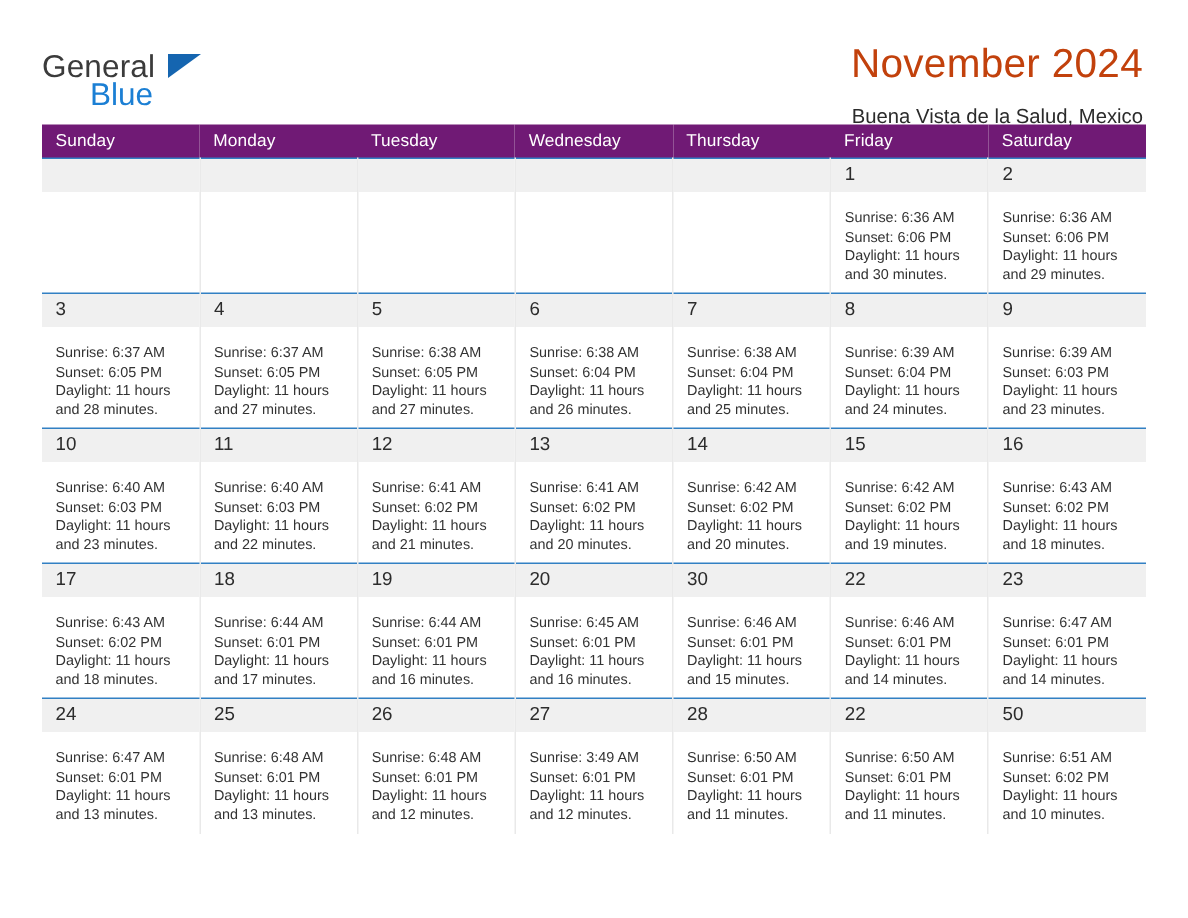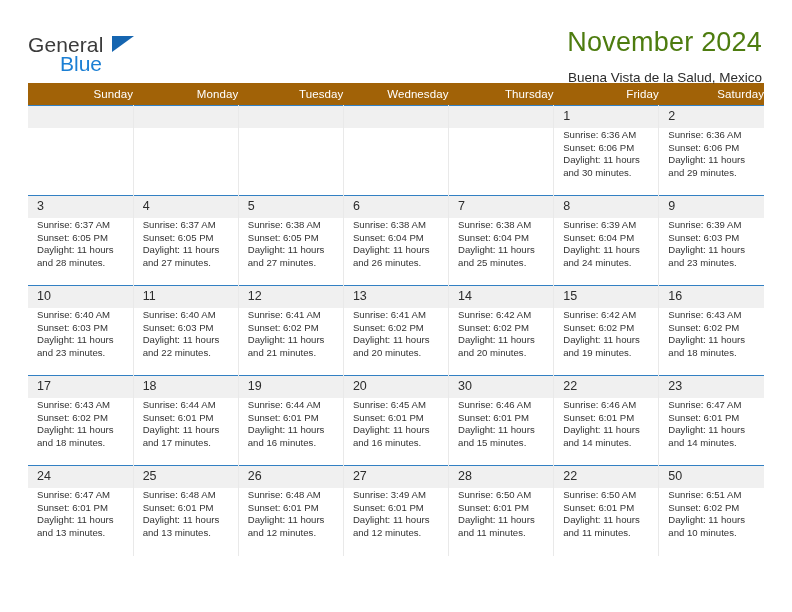--- a/index.html
+++ b/index.html
@@ -50,44 +50,44 @@
     left: 84px;
     top: 10px;
     width: 0; height: 0;
     border-left: 22px solid #1565b0;
     border-bottom: 16px solid transparent;
   }
   .titles { text-align: right; padding-right: 2px; }
   .cal-title {
     font-size: 27px;
     font-weight: 400;
-    color: #4d7c0f;
+    color: #c2410c;
     line-height: 32px;
     letter-spacing: .2px;
   }
   .cal-subtitle {
     font-size: 13.5px;
     color: #2b2b2b;
     line-height: 18px;
     margin-top: 11px;
   }
 
   
   .calendar {
     width: 736px;
     border-collapse: collapse;
     table-layout: fixed;
     margin-top: 5px;
   }
   .calendar thead th {
-    background: #a16207;
+    background: #701a75;
     color: #ffffff;
     font-size: 11.5px;
     font-weight: 400;
-    text-align: right;
+    text-align: left;
     padding: 5px 0 5px 9px;
     height: 22px;
     letter-spacing: .1px;
   }
   .calendar tbody tr { height: 90px; }
   .calendar tbody td {
     vertical-align: top;
     border-top: 1px solid #3280c3;
     border-right: 1px solid #e9e9e9;
     padding: 0;
@@ -101,21 +101,21 @@
     display: block;
     background: #f0f0f0;
     font-size: 12.5px;
     color: #2c2c2c;
     line-height: 15px;
     padding: 3px 0 4px 9px;
     height: 22px;
   }
   .daynum.empty { color: transparent; }
   .events {
-    padding: 1px 7px 0 9px;
+    padding: 12px 7px 0 9px;
   }
   .evline {
     font-size: 9.6px;
     color: #333333;
     line-height: 12.6px;
     white-space: nowrap;
   }
   .evline.wrap { white-space: normal; }
 </style>
 </head>

